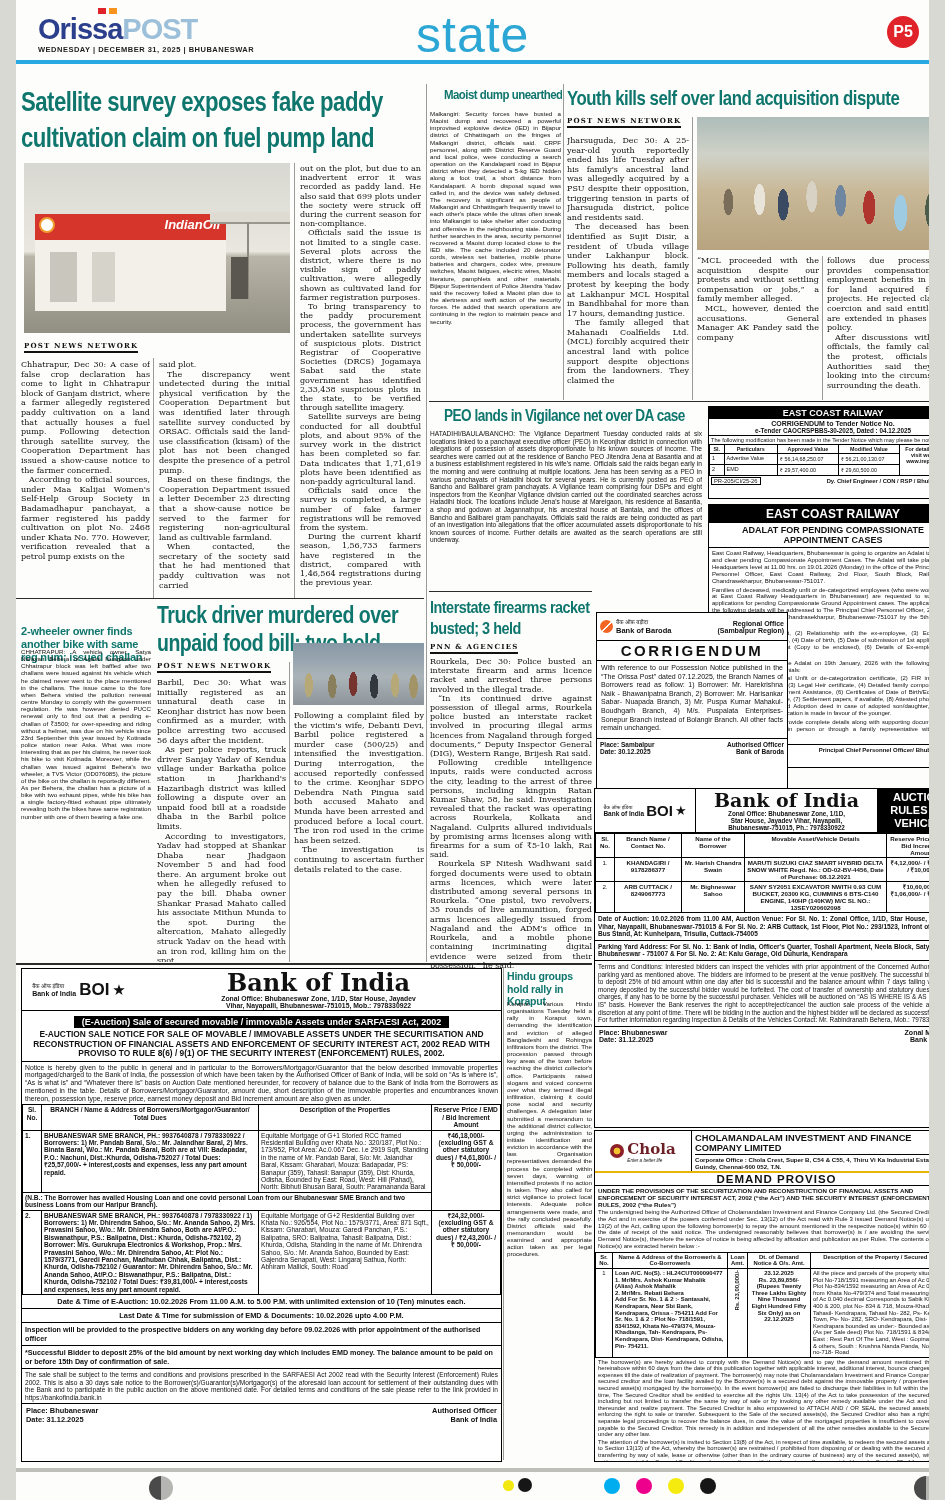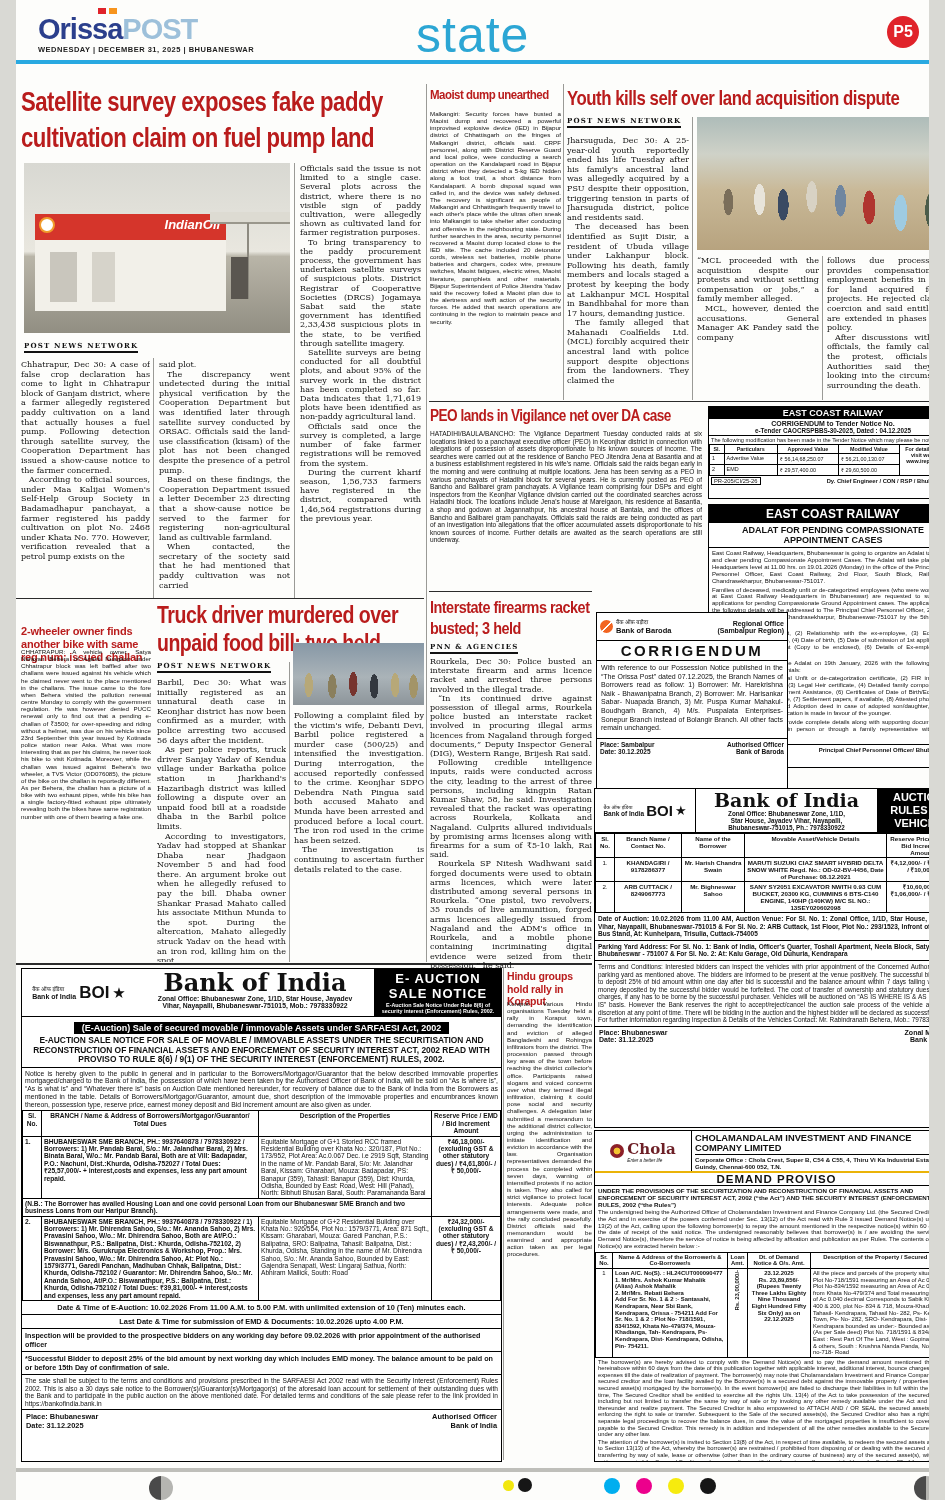--- a/index.html
+++ b/index.html
@@ -1,19 +1,19 @@
 <!DOCTYPE html>
 <html><head>
 <meta charset="utf-8">
 <style>
   html,body{margin:0;padding:0;background:#d9d9d4;}
   #page{position:relative;width:913px;height:1500px;background:#fdfdfb;margin:0 auto;overflow:hidden;
         font-family:"Liberation Sans",sans-serif;color:#111;}
   .abs{position:absolute;}
-  .hl{font-family:"Liberation Sans",sans-serif;font-weight:bold;color:#b91c1c;letter-spacing:-.6px;}
+  .hl{font-family:"Liberation Sans",sans-serif;font-weight:bold;color:#0f766e;letter-spacing:-.6px;}
   .sx{display:block;transform-origin:0 0;}
   .byline{font-family:"DejaVu Serif",serif;font-size:7px;font-weight:bold;letter-spacing:1.2px;
           border-bottom:2px solid #111;display:inline-block;padding-bottom:1px;}
   .serifbody{font-family:"DejaVu Serif",serif;font-size:8px;line-height:9.6px;text-align:justify;overflow:hidden;}
   .serifbody p{margin:0;}
   .serifbody p + p{text-indent:8px;}
   .tight{line-height:9.2px;}
   .brief{font-size:6.2px;line-height:7.15px;text-align:justify;overflow:hidden;}
   .brief p{margin:0 0 1px 0;}
   .vrule{background:#9a9a96;width:1px;}
@@ -83,28 +83,29 @@
       <p>Chhatrapur, Dec 30: A case of false crop declaration has come to light in Chhatrapur block of Ganjam district, where a farmer allegedly registered paddy cultivation on a land that actually houses a fuel pump. Following detection through satellite survey, the Cooperation Department has issued a show-cause notice to the farmer concerned.</p>
       <p>According to official sources, under Maa Kalijai Women's Self-Help Group Society in Badamadhapur panchayat, a farmer registered his paddy cultivation on plot No. 2468 under Khata No. 770. However, verification revealed that a petrol pump exists on the</p>
     </div>
   <div class="abs serifbody" style="left:143px;top:360px;width:131px;height:238px;">
       <p>said plot.</p>
       <p>The discrepancy went undetected during the initial physical verification by the Cooperation Department but was identified later through satellite survey conducted by ORSAC. Officials said the land-use classification (kisam) of the plot has not been changed despite the presence of a petrol pump.</p>
       <p>Based on these findings, the Cooperation Department issued a letter December 23 directing that a show-cause notice be served to the farmer for registering non-agricultural land as cultivable farmland.</p>
       <p>When contacted, the secretary of the society said that he had mentioned that paddy cultivation was not carried</p>
     </div>
   <div class="abs serifbody tight" style="left:284px;top:164px;width:121px;height:434px;">
+      <p>out on the plot, but due to an inadvertent error it was recorded as paddy land. He also said that 699 plots under the society were struck off during the current season for non-compliance.</p>
       <p>Officials said the issue is not limited to a single case. Several plots across the district, where there is no visible sign of paddy cultivation, were allegedly shown as cultivated land for farmer registration purposes.</p>
       <p>To bring transparency to the paddy procurement process, the government has undertaken satellite surveys of suspicious plots. District Registrar of Cooperative Societies (DRCS) Jogamaya Sabat said the state government has identified 2,33,438 suspicious plots in the state, to be verified through satellite imagery.</p>
       <p>Satellite surveys are being conducted for all doubtful plots, and about 95% of the survey work in the district has been completed so far. Data indicates that 1,71,619 plots have been identified as non-paddy agricultural land.</p>
       <p>Officials said once the survey is completed, a large number of fake farmer registrations will be removed from the system.</p>
       <p>During the current kharif season, 1,56,733 farmers have registered in the district, compared with 1,46,564 registrations during the previous year.</p>
     </div>
 
-  <div class="abs hl" style="left:414px;top:87px;width:132px;height:18px;overflow:hidden;">
+  <div class="abs hl" style="left:414px;top:87px;width:132px;height:18px;overflow:hidden;text-align:right;">
     <span class="sx" style="width:156px;transform:scaleX(.85);font-size:13.5px;line-height:16px;">Maoist dump unearthed</span>
   </div>
   <div class="abs brief" style="left:414px;top:110px;width:131px;height:284px;">
       <p>Malkangiri: Security forces have busted a Maoist dump and recovered a powerful improvised explosive device (IED) in Bijapur district of Chhattisgarh on the fringes of Malkangiri district, officials said. CRPF personnel, along with District Reserve Guard and local police, were conducting a search operation on the Kandalaparti road in Bijapur district when they detected a 5-kg IED hidden along a foot trail, a short distance from Kandalaparti. A bomb disposal squad was called in, and the device was safely defused. The recovery is significant as people of Malkangiri and Chhattisgarh frequently travel to each other's place while the ultras often sneak into Malkangiri to take shelter after conducting and offensive in the neighbouring state. During further searches in the area, security personnel recovered a Maoist dump located close to the IED site. The cache included 20 detonator cords, wireless set batteries, mobile phone batteries and chargers, codex wire, pressure switches, Maoist fatigues, electric wires, Maoist literature, pamphlets and other materials. Bijapur Superintendent of Police Jitendra Yadav said the recovery foiled a Maoist plan due to the alertness and swift action of the security forces. He added that search operations are continuing in the region to maintain peace and security.</p>
     </div>
 
   <div class="abs hl" style="left:551px;top:85px;width:391px;height:26px;overflow:hidden;">
     <span class="sx" style="width:489px;transform:scaleX(.8);font-size:21px;line-height:25px;white-space:nowrap;">Youth kills self over land acquisition dispute</span>
   </div>
   <div class="abs byline" style="left:551px;top:116px;">POST NEWS NETWORK</div>
@@ -126,21 +127,21 @@
     </div>
   <div class="abs serifbody" style="left:681px;top:256px;width:122px;height:143px;">
       <p>“MCL proceeded with the acquisition despite our protests and without settling compensation or jobs,” a family member alleged.</p>
       <p>MCL, however, denied the accusations. General Manager AK Pandey said the company</p>
     </div>
   <div class="abs serifbody" style="left:811px;top:256px;width:131px;height:143px;">
       <p>follows due process and provides compensation and employment benefits in phases for land acquired for its projects. He rejected claims of coercion and said entitlements are extended in phases as per policy.</p>
       <p>After discussions with MCL officials, the family called off the protest, officials said. Authorities said they are looking into the circumstances surrounding the death.</p>
     </div>
 
-  <div class="abs hl" style="left:414px;top:406px;width:273px;height:21px;overflow:hidden;">
+  <div class="abs hl" style="left:428px;top:406px;width:273px;height:21px;overflow:hidden;">
     <span class="sx" style="width:322px;transform:scaleX(.85);font-size:16px;line-height:19px;white-space:nowrap;">PEO lands in Vigilance net over DA case</span>
   </div>
   <div class="abs brief" style="left:414px;top:430px;width:272px;height:180px;font-size:6.6px;line-height:7.6px;">
       <p>HATADIHI/BAULA/BANCHO: The Vigilance Department Tuesday conducted raids at six locations linked to a panchayat executive officer (PEO) in Keonjhar district in connection with allegations of possession of assets disproportionate to his known sources of income. The searches were carried out at the residence of Bancho PEO Jitendra Jena at Basantia and at a business establishment registered in his wife's name. Officials said the raids began early in the morning and were continuing at multiple locations. Jena has been serving as a PEO in various panchayats of Hatadihi block for several years. He is currently posted as PEO of Bancho and Balibarei gram panchayats. A Vigilance team comprising four DSPs and eight inspectors from the Keonjhar Vigilance division carried out the coordinated searches across Hatadihi block. The locations include Jena's house at Mareigaon, his residence at Basantia, a shop and godown at Jagannathpur, his ancestral house at Bantala, and the offices of Bancho and Balibarei gram panchayats. Officials said the raids are being conducted as part of an investigation into allegations that the officer accumulated assets disproportionate to his known sources of income. Further details are awaited as the search operations are still underway.</p>
     </div>
 
   <div class="abs box" style="left:692px;top:406px;width:250px;height:93px;">
     <div class="bb" style="font-size:9px;padding:1px 0;">EAST COAST RAILWAY</div>
     <div class="c b" style="font-size:7px;margin-top:1px;">CORRIGENDUM to Tender Notice No.</div>
     <div class="c b" style="font-size:6.3px;border-bottom:1px solid #000;padding-bottom:1px;">e-Tender CAOCRSPBBS-30-2025, Dated : 04.12.2025</div>
@@ -326,25 +327,20 @@
           <span style="display:block;font-size:5.5px;">बैंक ऑफ इंडिया</span>
           <span style="display:block;font-size:7px;font-weight:bold;">Bank of India</span>
         </span>
         <span style="font-size:17px;font-weight:900;">BOI</span>
         <span style="font-size:15px;">★</span>
       </div>
       <div style="flex:1;text-align:center;padding:1px;">
         <div style="font-family:'DejaVu Serif',serif;font-weight:bold;font-size:24px;line-height:25px;">Bank of India</div>
         <div class="b" style="font-size:6.8px;">Zonal Office: Bhubaneswar Zone, 1/1D, Star House, Jayadev</div>
         <div class="b" style="font-size:6.8px;">Vihar, Nayapalli, Bhubaneswar-751015, Mob.: 7978330922</div>
-      </div>
-      <div class="bb" style="width:122px;border-left:1px solid #000;padding:2px;display:flex;flex-direction:column;justify-content:center;">
-        <span style="font-size:13px;letter-spacing:1px;">E- AUCTION</span>
-        <span style="font-size:13px;letter-spacing:1px;">SALE NOTICE</span>
-        <span style="font-size:5.4px;font-weight:bold;margin-top:1px;">E-Auction Sale Notice Under Rule 8(6) of security interest (Enforcement) Rules, 2002.</span>
       </div>
     </div>
     <div class="c"><span class="bb" style="display:inline-block;font-size:9px;padding:1px 8px;margin:2px 0;">(E-Auction) Sale of secured movable / immovable Assets under SARFAESI Act, 2002</span></div>
     <div class="c b" style="font-size:8.4px;line-height:9.6px;padding:0 6px 2px 6px;border-bottom:1px solid #000;">E-AUCTION SALE NOTICE FOR SALE OF MOVABLE / IMMOVABLE ASSETS UNDER THE SECURITISATION AND RECONSTRUCTION OF FINANCIAL ASSETS AND ENFORCEMENT OF SECURITY INTEREST ACT, 2002 READ WITH PROVISO TO RULE 8(6) / 9(1) OF THE SECURITY INTEREST (ENFORCEMENT) RULES, 2002.</div>
     <div class="notice" style="font-size:6.8px;line-height:7.7px;padding:2px 3px;">Notice is hereby given to the public in general and in particular to the Borrowers/Mortgagor/Guarantor that the below described immovable properties mortgaged/charged to the Bank of India, the possession of which have been taken by the Authorised Officer of Bank of India, will be sold on “As is where is”, “As is what is” and “Whatever there is” basis on Auction Date mentioned hereunder, for recovery of balance due to the Bank of India from the Borrowers as mentioned in the table. Details of Borrowers/Mortgagor/Guarantor, amount due, short description of the immovable properties and encumbrances known thereon, possession type, reserve price, earnest money deposit and Bid increment amount are also given as under.</div>
     <table style="font-size:6.6px;line-height:7.4px;">
       <tbody>
           <tr class="c">
         <th style="width:14px;">Sl. No.</th>
         <th style="width:212px;">BRANCH / Name &amp; Address of Borrowers/Mortgagor/Guarantor/ Total Dues</th>

